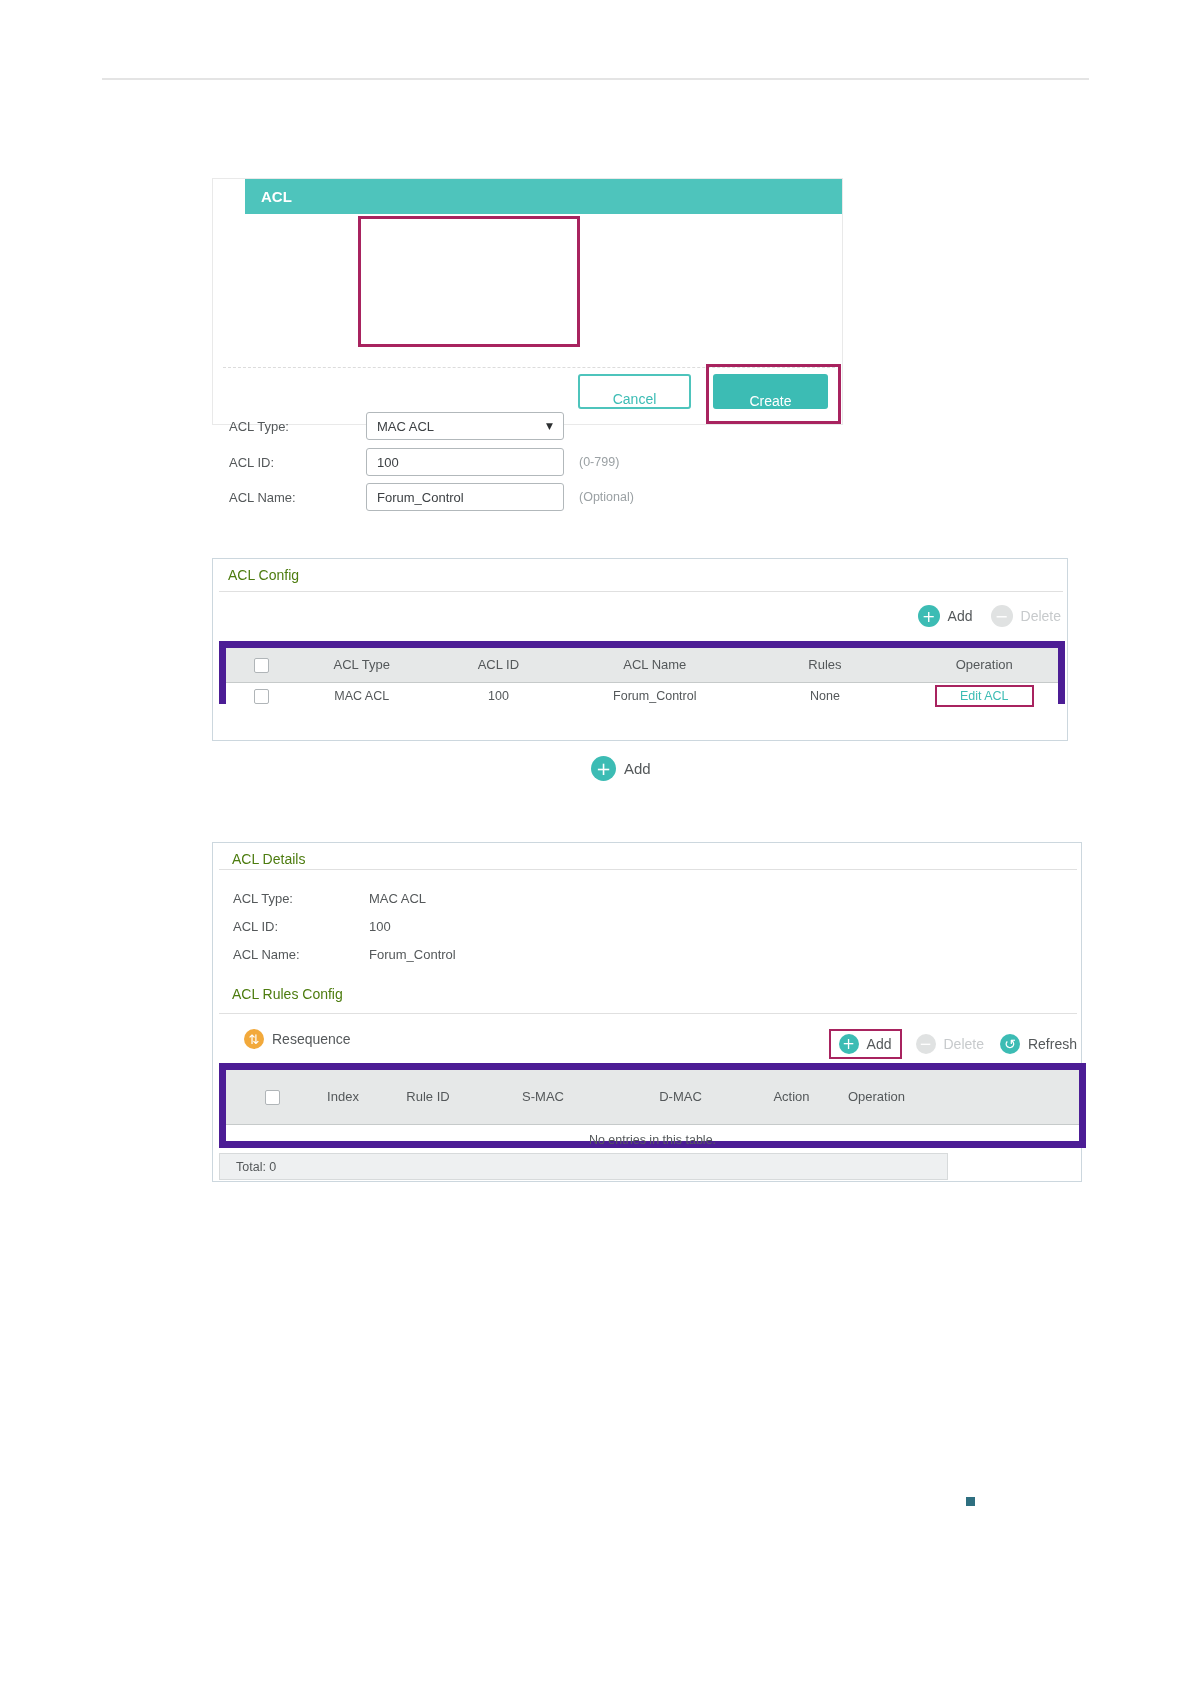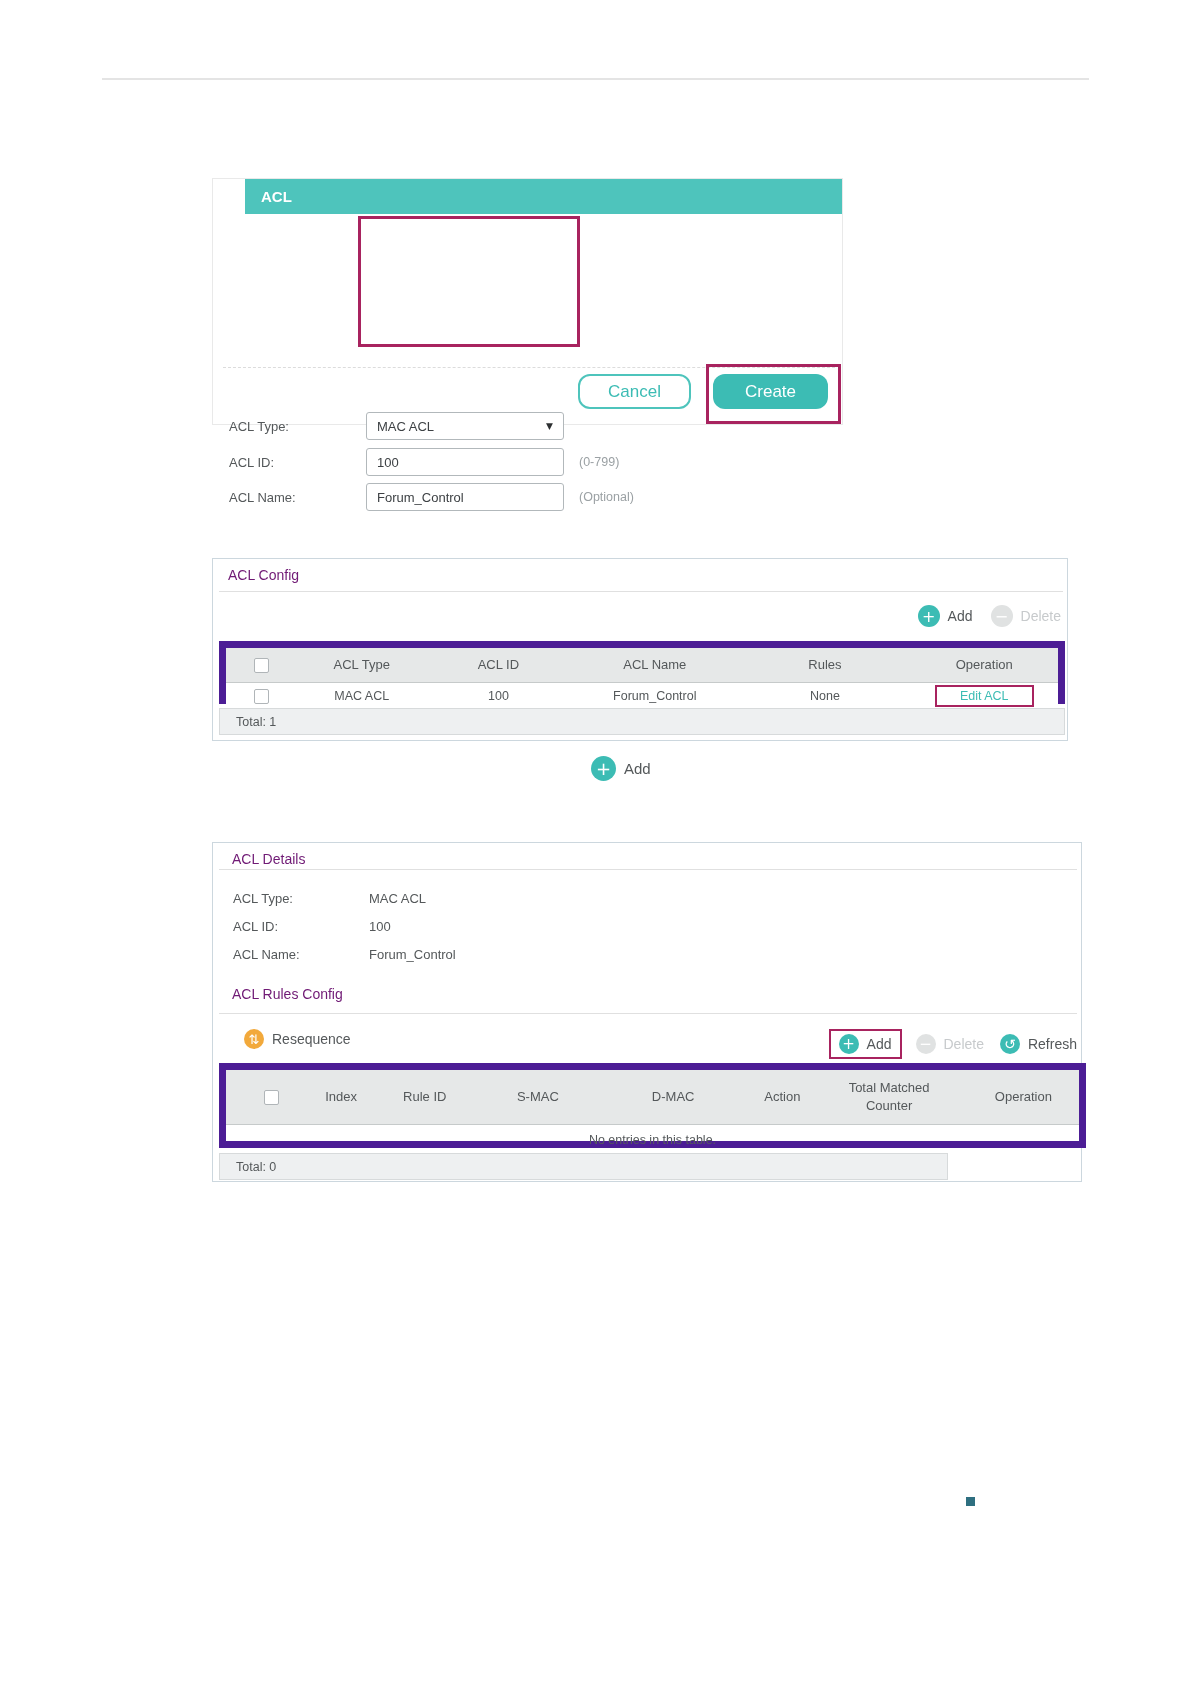--- a/index.html
+++ b/index.html
@@ -9,37 +9,37 @@
   .thin-div{position:absolute;background:#e0e0e0;height:1px;}
   .dashed-div{position:absolute;border-top:1px dashed #dcdcdc;height:0;}
 
   
   .panel{position:absolute;background:#fff;box-sizing:border-box;}
   .panel-light{border:1px solid #e9e9e9;}
   .panel-framed{border:1px solid #ccd7de;}
 
   .teal-header{position:absolute;left:0;top:0;right:0;height:35px;background:#4ec4bc;color:#fff;
                display:flex;align-items:center;padding-left:16px;font-size:15px;font-weight:bold;margin-left:32px;}
-  .sec-title{position:absolute;font-size:14px;color:#701a75;}
+  .sec-title{position:absolute;font-size:14px;color:#4d7c0f;}
   .field-label{position:absolute;font-size:13px;color:#54585a;}
   .field-value{position:absolute;font-size:13px;color:#54585a;}
   .hint{position:absolute;font-size:12.5px;color:#9ba1a4;}
 
   .text-input{position:absolute;width:198px;height:28px;border:1px solid #b2b8bb;border-radius:3px;
               padding:0 10px;font-size:13px;color:#3d4144;box-sizing:border-box;background:#fff;
               font-family:"Liberation Sans","DejaVu Sans",sans-serif;}
   .dropdown{position:absolute;width:198px;height:28px;border:1px solid #b2b8bb;border-radius:3px;
             background:#fff;display:flex;align-items:center;justify-content:space-between;
             padding:0 10px;font-size:13px;color:#3d4144;box-sizing:border-box;cursor:pointer;}
   .caret{font-size:9px;color:#2c2f31;font-family:"DejaVu Sans",sans-serif;}
 
   .hl-box{position:absolute;border:3px solid #a8235f;pointer-events:none;}
 
-  .btn{position:absolute;display:flex;align-items:center;justify-content:center;
-       font-size:17px;border-radius:12px;cursor:pointer;box-sizing:border-box;}
+  .btn{position:absolute;display:flex;align-items:flex-end;justify-content:center;
+       font-size:14px;border-radius:3px;cursor:pointer;box-sizing:border-box;}
   .btn-cancel{border:2px solid #4ec4bc;color:#3cbcb4;background:#fff;}
   .btn-create{background:#3cbcb4;color:#fff;border:none;}
 
   .toolbar{position:absolute;display:flex;align-items:center;}
   .tool-item{display:flex;align-items:center;cursor:pointer;}
   .icon-circle{border-radius:50%;display:flex;align-items:center;justify-content:center;
                color:#fff;font-family:"DejaVu Sans",sans-serif;flex:0 0 auto;}
   .ic-teal{background:#3cbcb4;}
   .ic-gray{background:#e0e2e2;}
   .ic-orange{background:#f2a93b;}
@@ -133,23 +133,20 @@
         <div class="td" style="width:132px;">MAC ACL</div>
         <div class="td" style="width:146px;">100</div>
         <div class="td" style="width:172px;">Forum_Control</div>
         <div class="td" style="width:174px;">None</div>
         <div class="td" style="width:150px;">
           <span class="edit-link">Edit ACL</span>
         </div>
       </div>
     </div>
 
-    <div class="total-bar" style="left:6px;top:149px;width:846px;height:27px;">
-      <span>Total: 1</span>
-    </div>
   </div>
 
   <div class="toolbar" style="left:591px;top:756px;">
     <div class="tool-item">
       <span class="icon-circle ic-teal" style="width:25px;height:25px;font-size:18px;">+</span>
       <span class="tool-label" style="font-size:15px;">Add</span>
     </div>
   </div>
 
   <div class="panel panel-framed" style="left:212px;top:842px;width:870px;height:340px;">
@@ -191,23 +188,20 @@
     <div class="tbl" style="left:6px;top:220px;width:867px;height:85px;">
       <div class="tbl-header" style="height:55px;">
         <div class="th" style="width:92px;">
           <div class="checkbox"></div>
         </div>
         <div class="th" style="width:50px;text-align:center;">Index</div>
         <div class="th" style="width:120px;">Rule ID</div>
         <div class="th" style="width:110px;">S-MAC</div>
         <div class="th" style="width:165px;">D-MAC</div>
         <div class="th" style="width:57px;">Action</div>
-        <div class="th" style="width:160px;">
-          <span style="display:inline-block;width:100px;">Total Matched Counter</span>
-        </div>
         <div class="th" style="width:113px;">Operation</div>
       </div>
       <div class="empty-row" style="height:29px;">
         <span>No entries in this table.</span>
       </div>
     </div>
 
     <div class="total-bar" style="left:6px;top:310px;width:729px;height:27px;">
       <span>Total: 0</span>
     </div>

